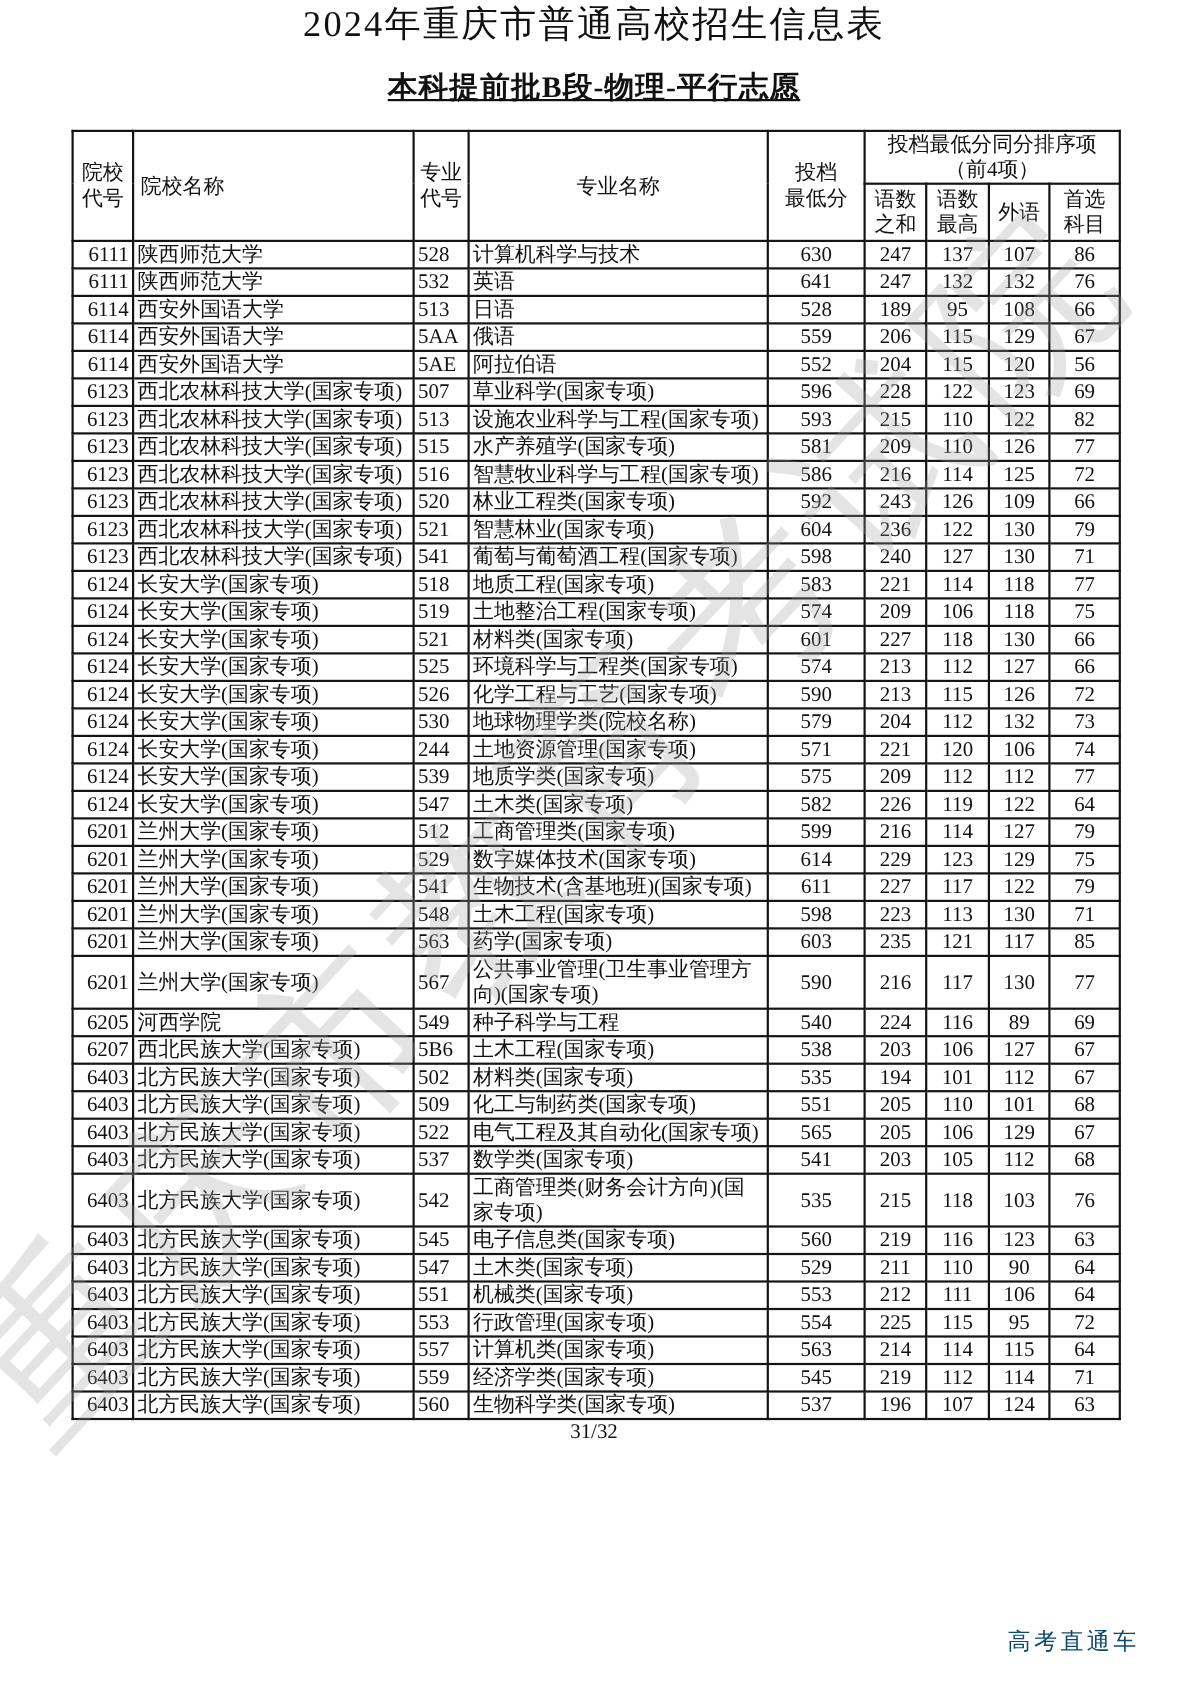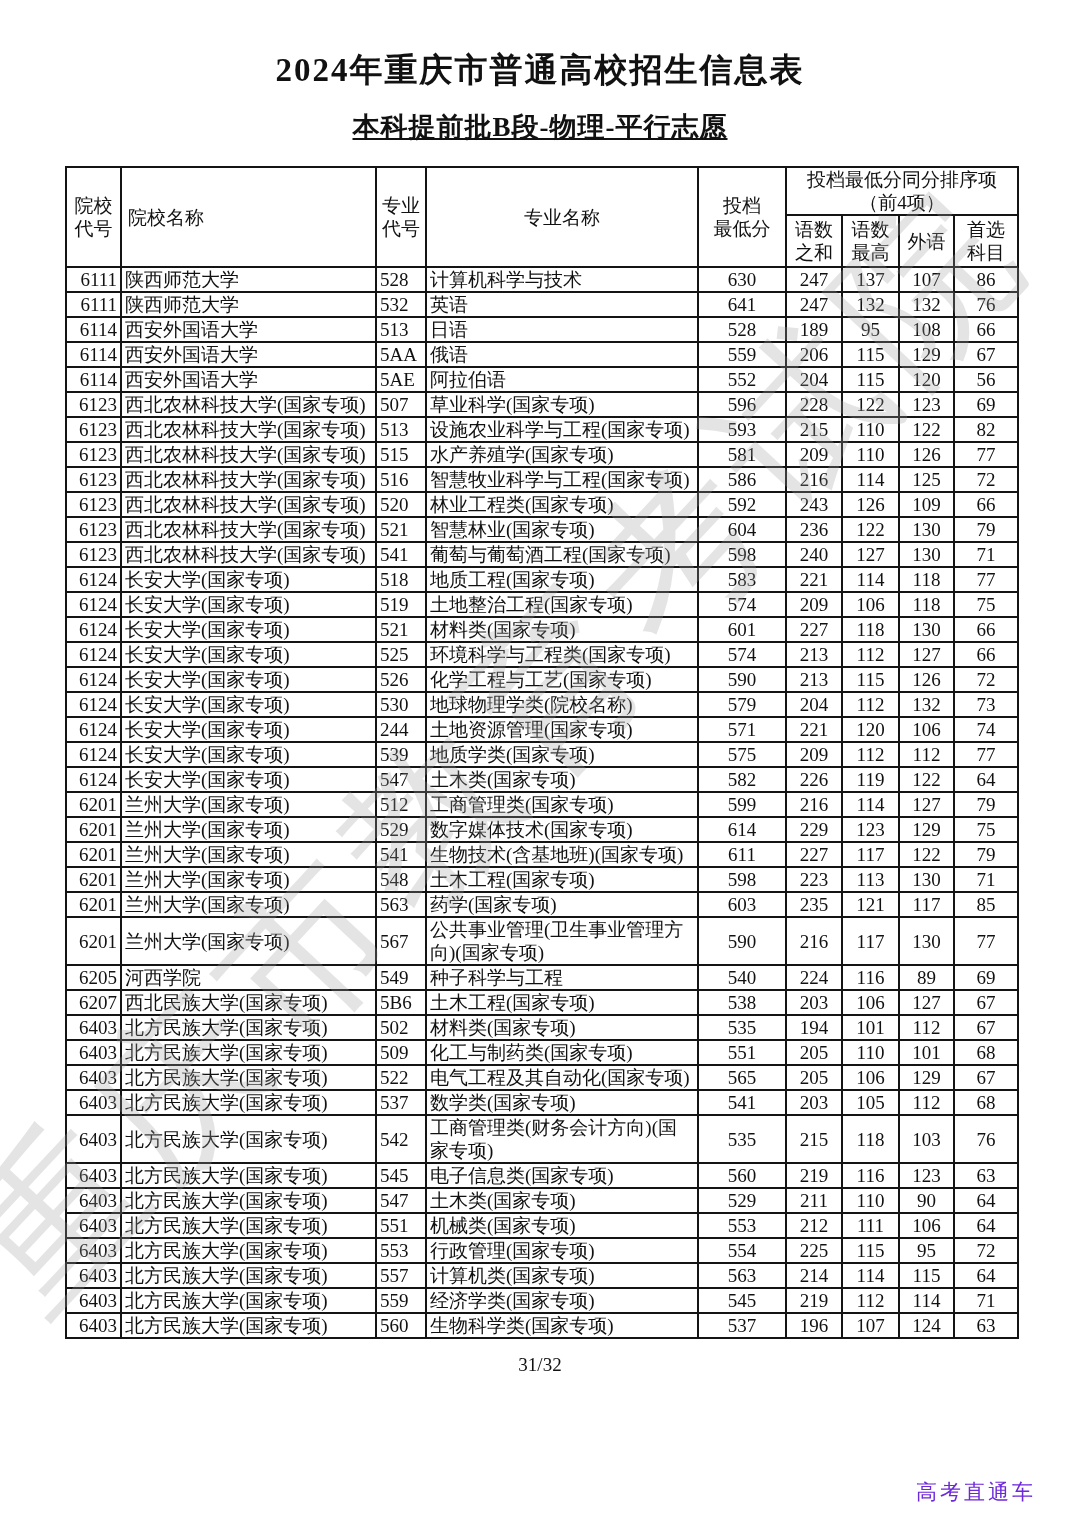--- a/index.html
+++ b/index.html
@@ -6,24 +6,23 @@
   body{
     width:1080px;height:1528px;
     background:#ffffff;
     position:relative;
     overflow:hidden;
     font-family:"Liberation Serif","DejaVu Serif",serif;
     color:#111;
   }
   .doc-title{
     margin:0;
-    padding-top:48px;
     text-align:center;
     font-size:33px;
-    font-weight:bold;
+    font-weight:normal;
     letter-spacing:2px;
   }
   .doc-subtitle{
     margin:16px 0 0 0;
     text-align:center;
     font-size:27px;
     font-weight:600;
     letter-spacing:1px;
     text-decoration:underline;
   }
@@ -48,30 +47,29 @@
   }
   .score-table tbody tr{height:25px;}
   .c-code{text-align:right;}
   .c-name{text-align:left;white-space:nowrap;padding-left:5px;}
   .c-mcode{text-align:left;padding-left:4px;}
   .c-mname{text-align:left;padding-left:5px;}
   .c-score,.c-num{text-align:center;}
   .group-head{height:48px;}
   .sub-head{height:52px;}
   .page-number{
-    margin-top:15px;
     text-align:center;
     font-size:19px;
   }
   .brand-tag{
     position:absolute;
     right:44px;
     bottom:22px;
     font-size:21px;
-    color:#6d28d9;
+    color:#0c4a6e;
     letter-spacing:3px;
     font-family:"Liberation Sans","DejaVu Sans",sans-serif;
   }
   .watermark{
     position:absolute;
     top:49%;
     left:46%;
     transform:translate(-50%,-50%) rotate(-47deg);
     font-size:168px;
     letter-spacing:14px;

